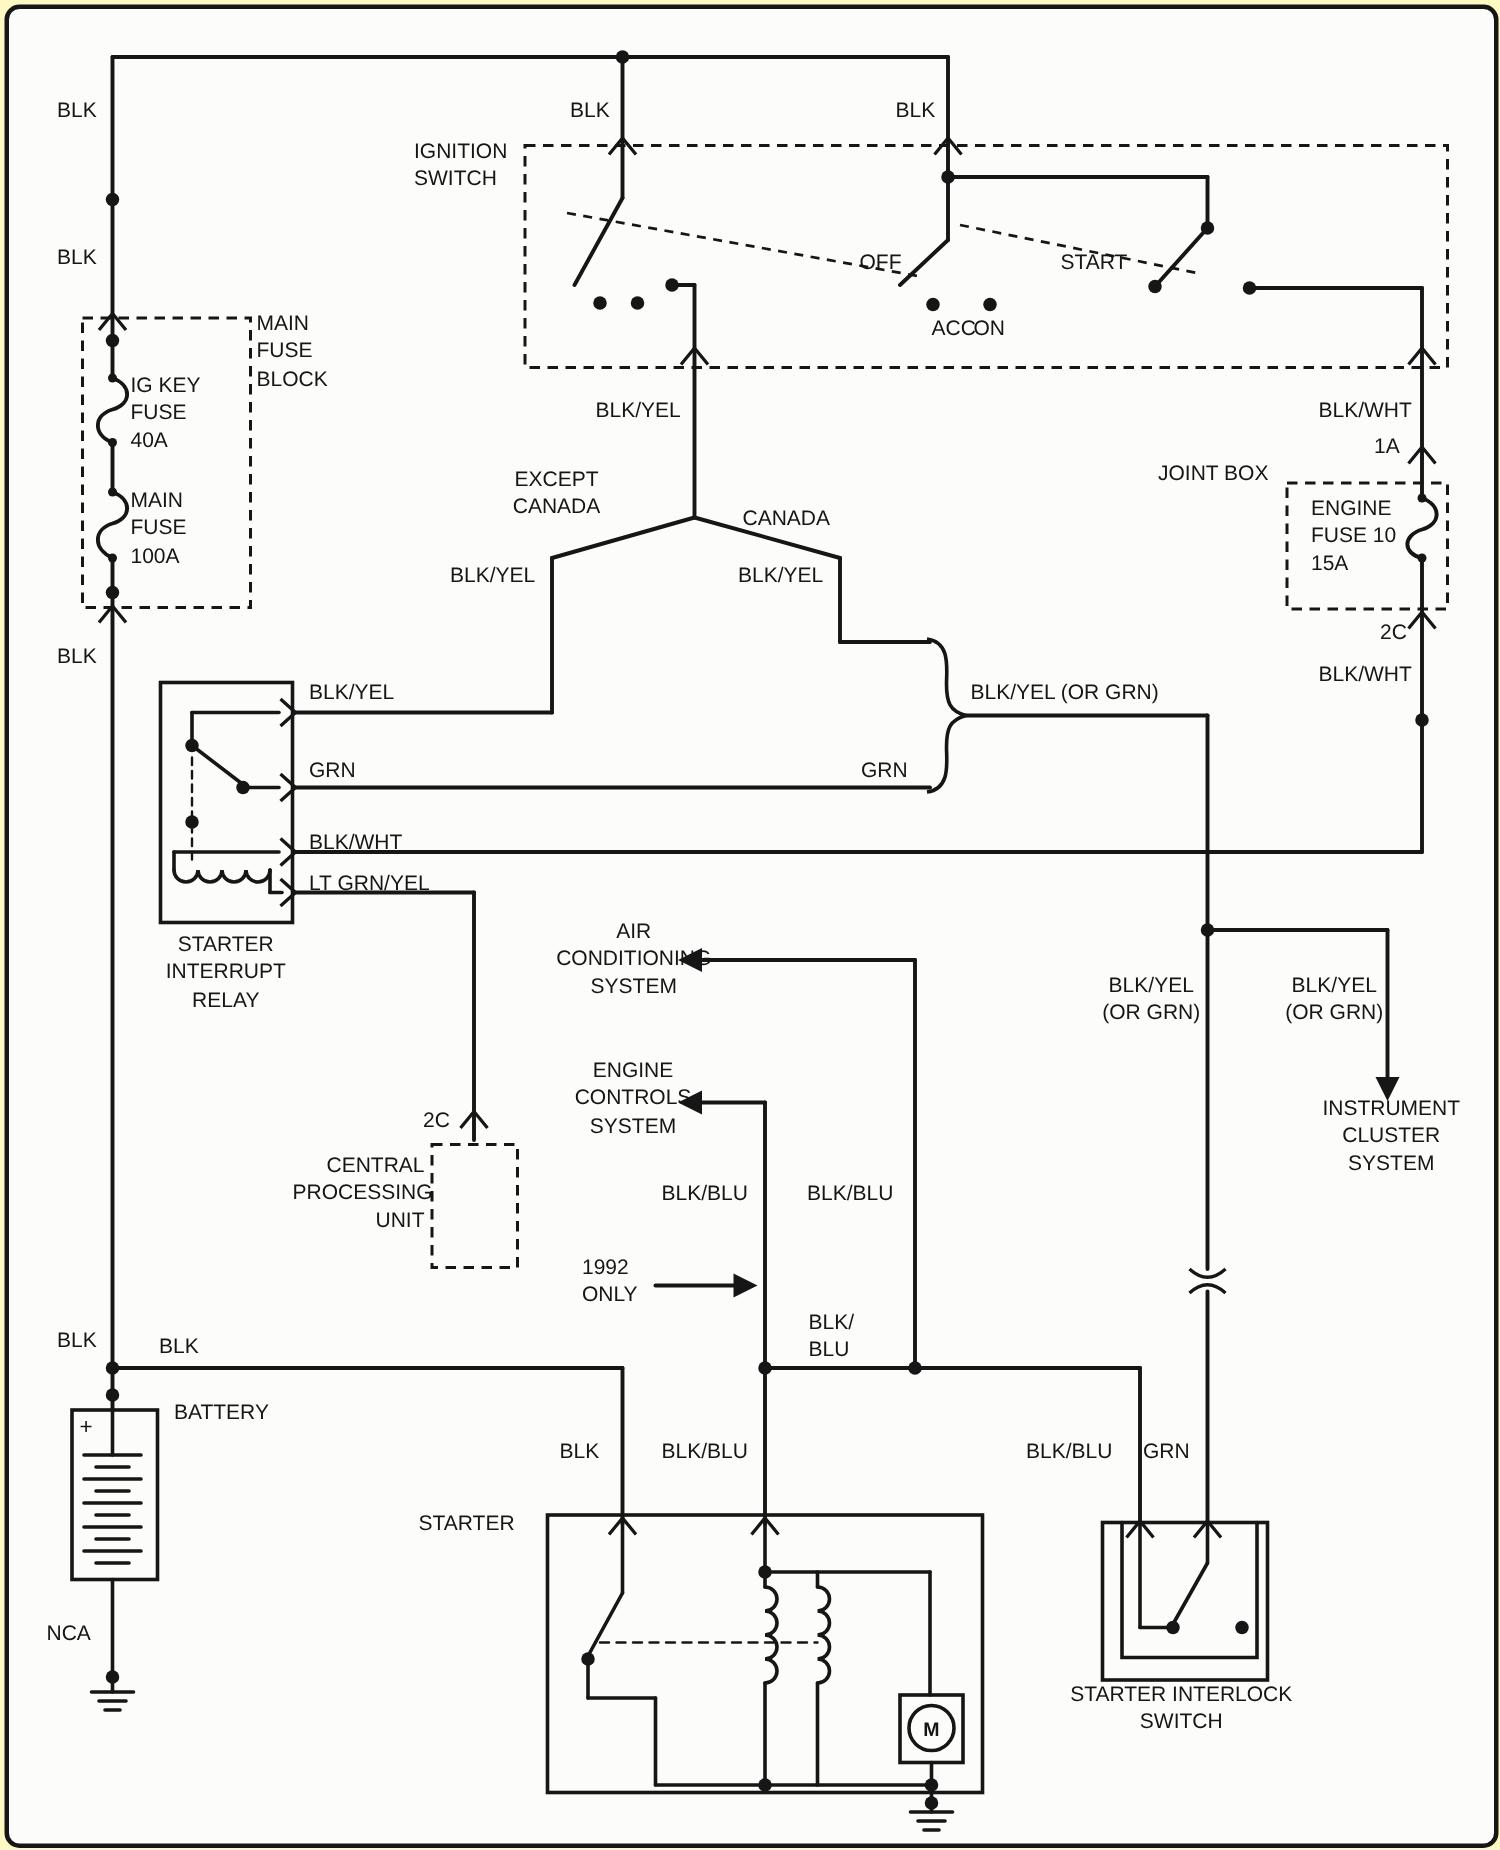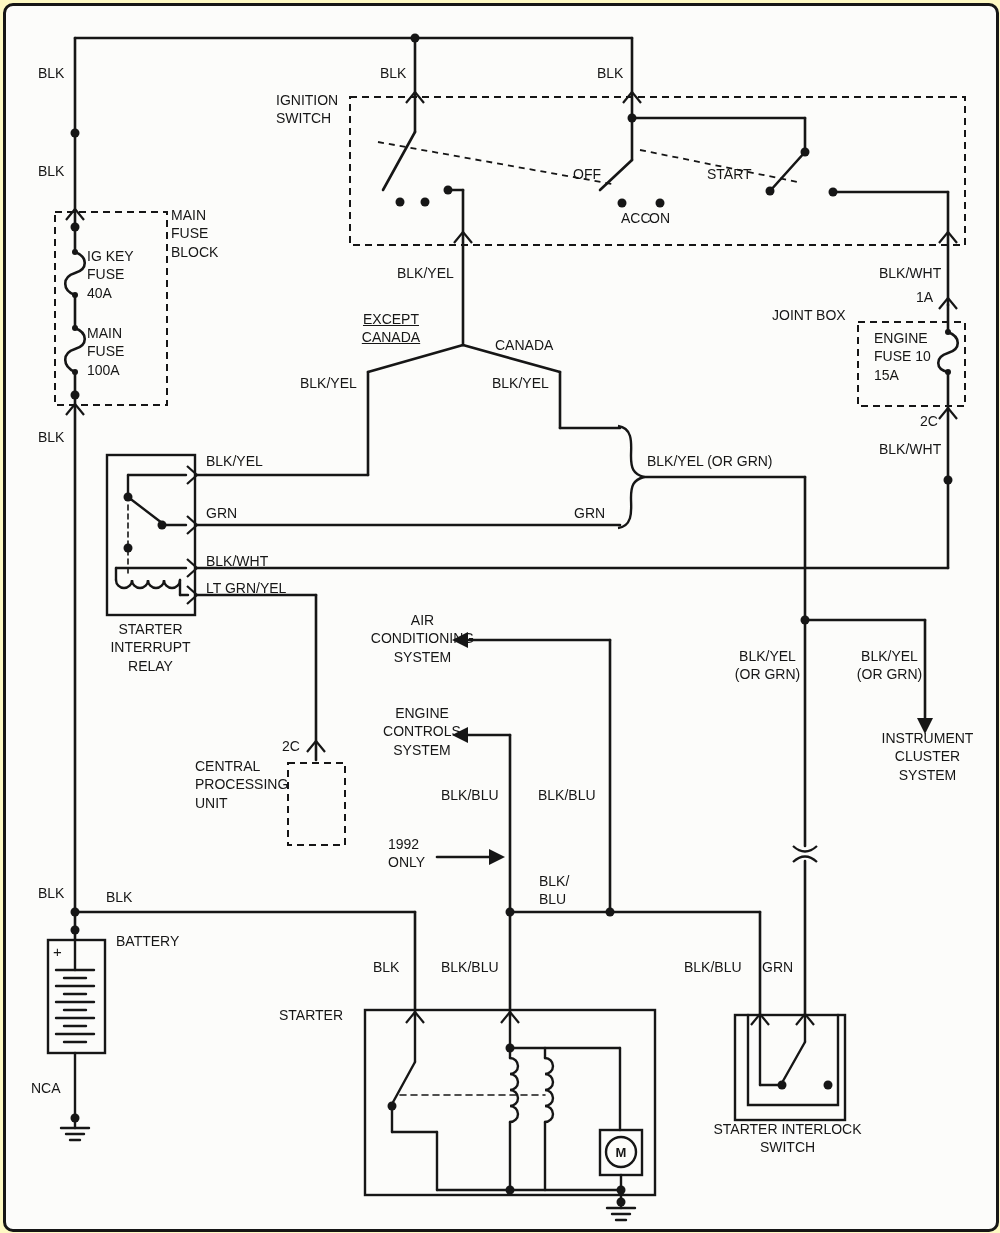--- a/index.html
+++ b/index.html
@@ -3,21 +3,21 @@
 <meta charset="utf-8">
 <style>
   html,body{margin:0;padding:0;background:#ececea;}
   #stage{position:relative;width:1000px;height:1233px;background:#fef9c3;overflow:hidden;
          font-family:"Liberation Sans",sans-serif;}
   #frame{position:absolute;left:3px;top:3px;width:990px;height:1223px;background:#fcfcfa;
          border:3.5px solid #161616;border-radius:10px;}
   svg{position:absolute;left:0;top:0;}
   .lbl{position:absolute;font-size:14px;line-height:1.32;color:#161616;white-space:pre-line;}
   .c{text-align:center;}
-  .r{}
+  .r{text-align:right;margin-top:10px;}
   .big{font-size:15px;}
   .footer{font-size:17.5px;font-style:italic;line-height:1.33;color:#111;}
   .m{font-size:13px;font-weight:bold;}
 </style>
 </head>
 <body>
 
 <div id="stage">
   <div id="frame"></div>
 
@@ -247,21 +247,21 @@
 FUSE
 100A</div>
   <div class="lbl" style="left:573px;top:165px;">OFF</div>
   <div class="lbl" style="left:671px;top:165px;margin-left:36px;">START</div>
   <div class="lbl" style="left:576px;top:209px;margin-left:45px;">ACC</div>
   <div class="lbl" style="left:649px;top:209px;">ON</div>
   <div class="lbl" style="left:397px;top:264px;">BLK/YEL</div>
   <div class="lbl" style="left:879px;top:264px;">BLK/WHT</div>
   <div class="lbl" style="left:916px;top:288px;">1A</div>
   <div class="lbl" style="left:772px;top:306px;">JOINT BOX</div>
-  <div class="lbl c" style="left:350px;top:310px;width:82px;text-decoration:underline;">EXCEPT
+  <div class="lbl c" style="left:330px;top:310px;width:82px;">EXCEPT
 CANADA</div>
   <div class="lbl" style="left:495px;top:336px;">CANADA</div>
   <div class="lbl" style="left:874px;top:329px;">ENGINE
 FUSE 10
 15A</div>
   <div class="lbl" style="left:300px;top:374px;">BLK/YEL</div>
   <div class="lbl" style="left:492px;top:374px;">BLK/YEL</div>
   <div class="lbl" style="left:920px;top:412px;">2C</div>
   <div class="lbl" style="left:38px;top:428px;">BLK</div>
   <div class="lbl" style="left:879px;top:440px;">BLK/WHT</div>

